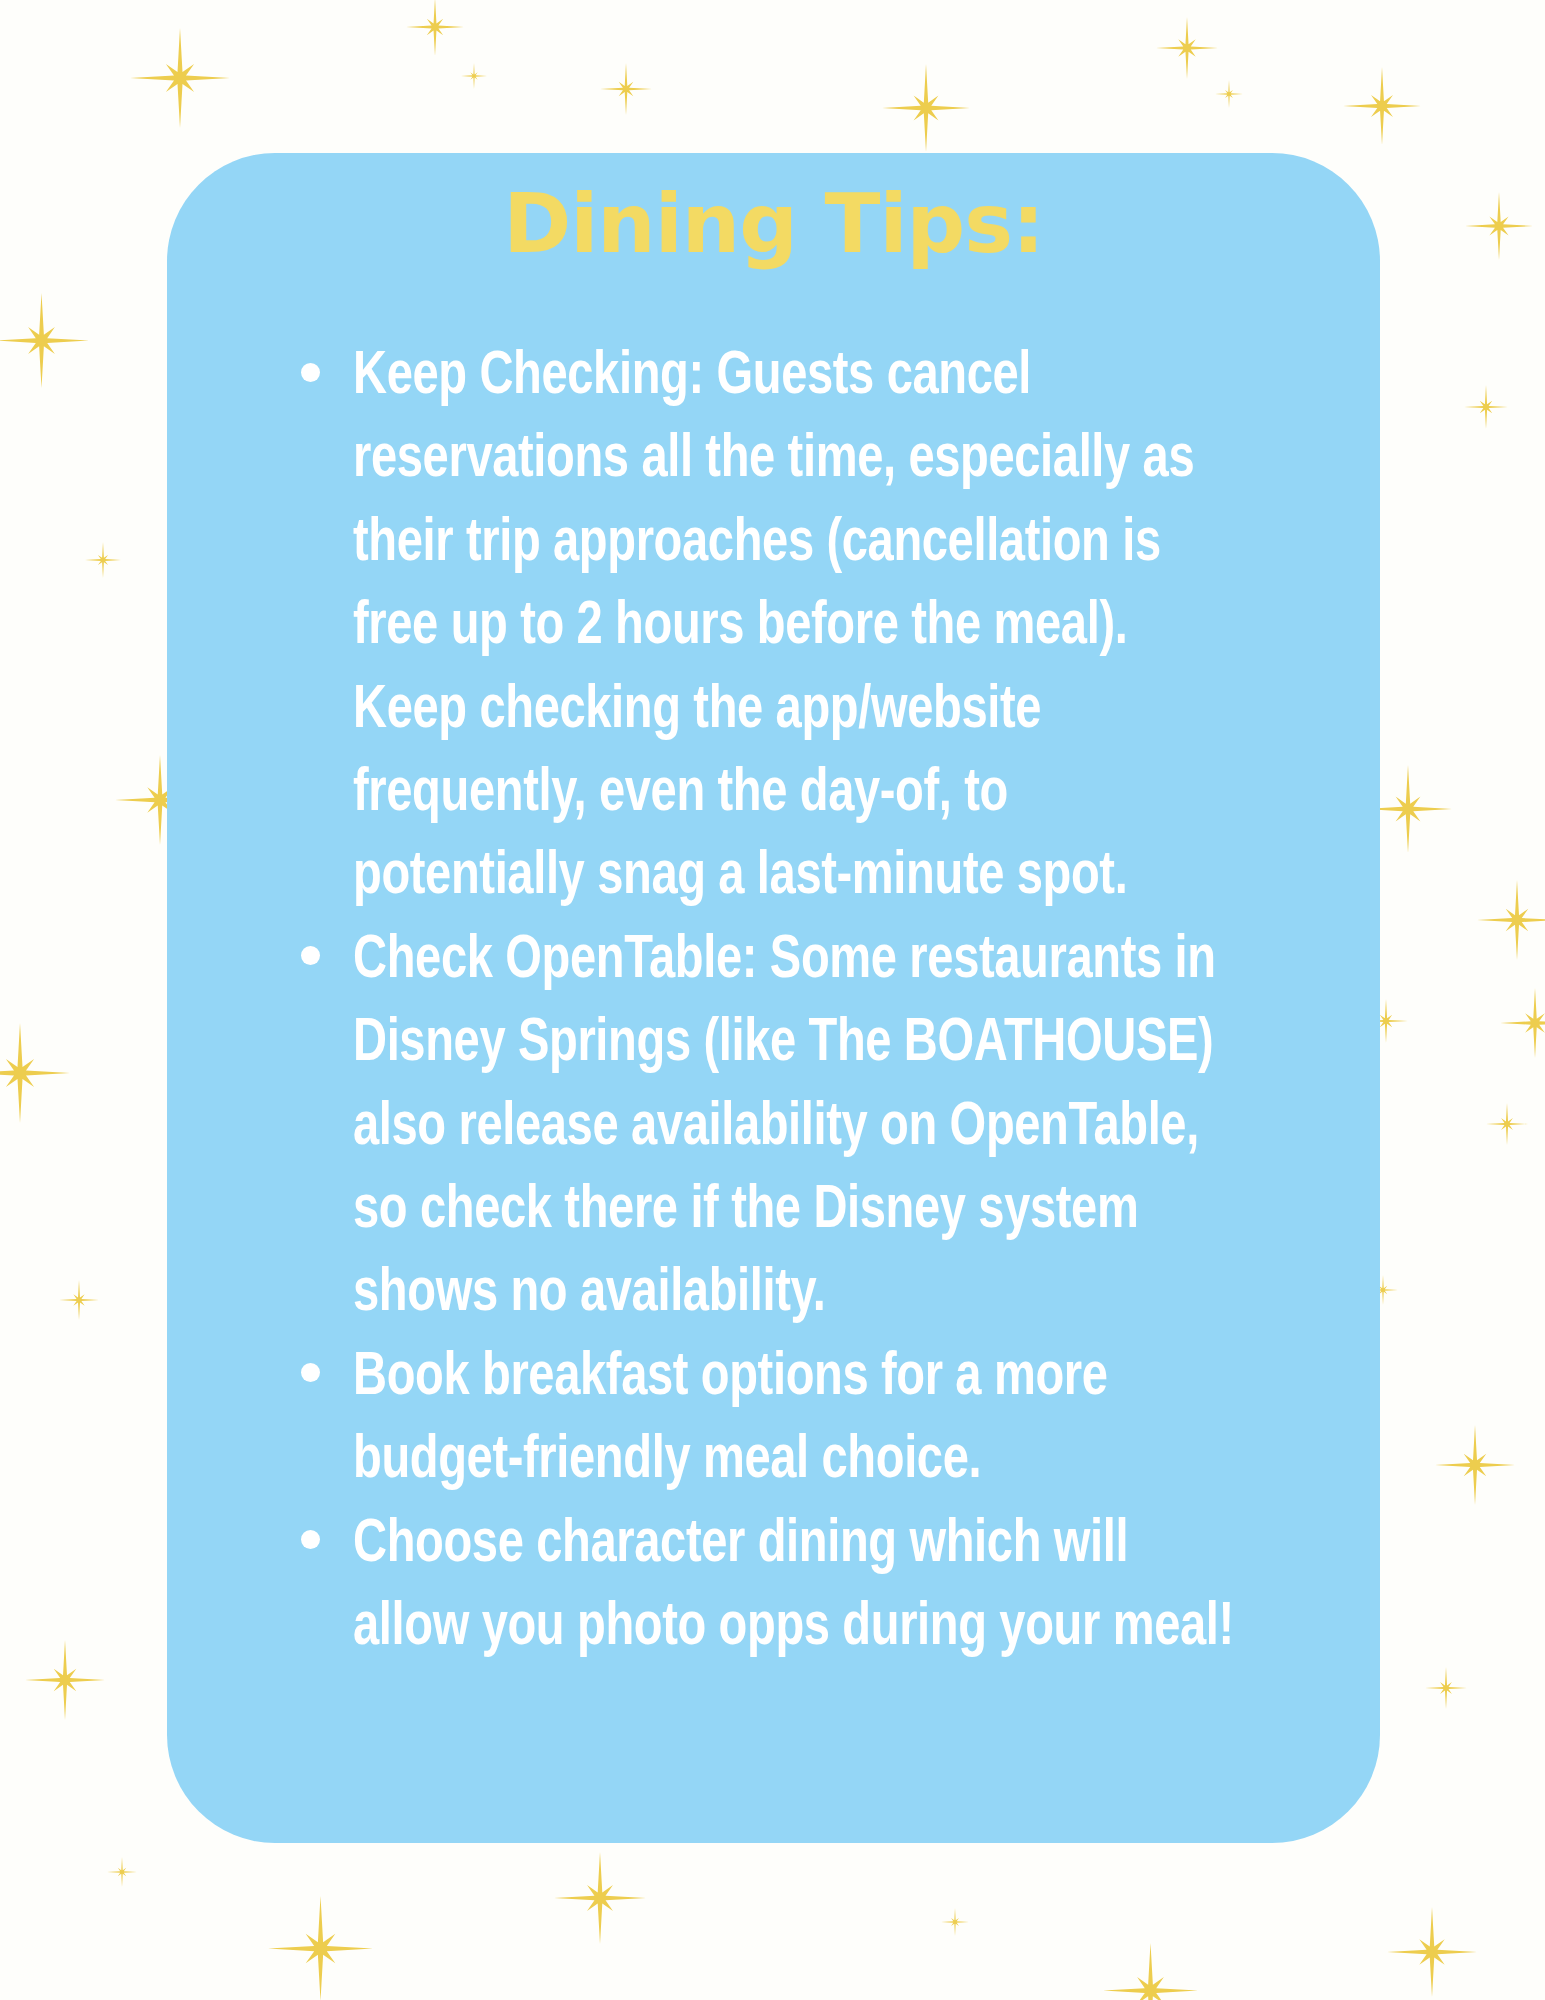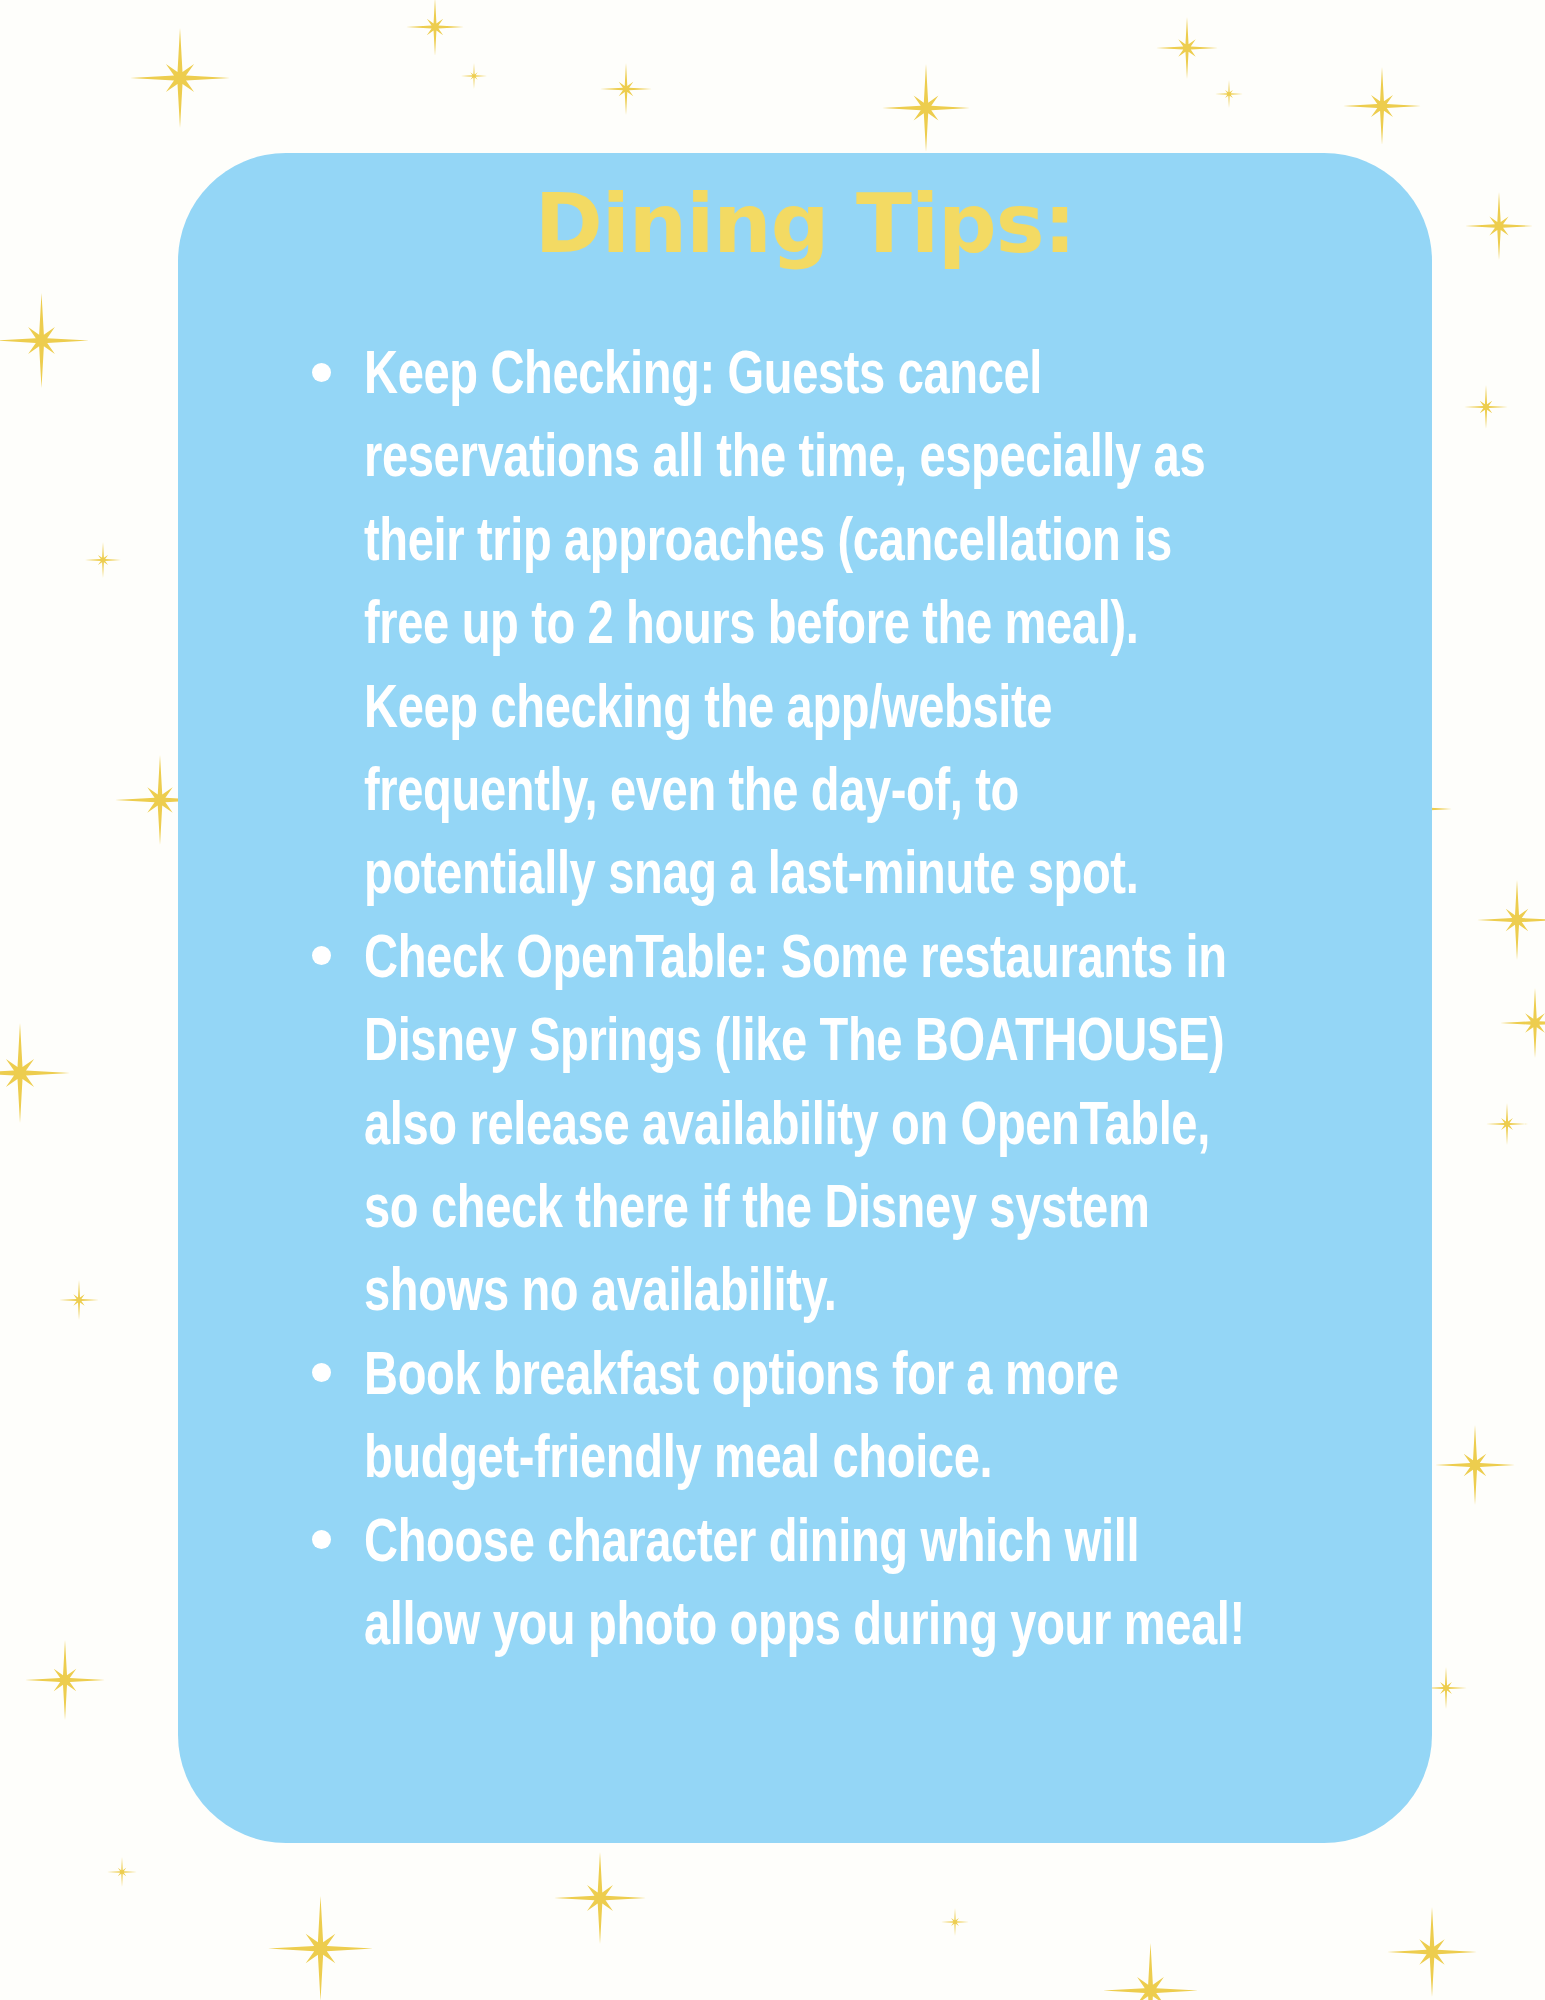--- a/index.html
+++ b/index.html
@@ -1,21 +1,21 @@
 <!DOCTYPE html>
 <html><head>
 <meta charset="utf-8">
 <style>
   html,body{margin:0;padding:0;background:#ffffff;}
   .page{position:relative;width:1545px;height:2000px;overflow:hidden;
         font-family:"Liberation Sans",sans-serif;}
   .stars-layer{position:absolute;inset:0;z-index:0;}
   .star{position:absolute;display:block;}
-  .card{position:absolute;left:178px;top:153px;width:1213px;height:1690px;
-        border-radius:108px;z-index:1;padding-left:41px;}
+  .card{position:absolute;left:167px;top:153px;width:1213px;height:1690px;
+        border-radius:108px;z-index:1;}
   .title{position:absolute;left:0;right:0;top:26px;margin:0;text-align:center;
          font-family:"DejaVu Sans",sans-serif;font-weight:bold;font-size:82px;
          line-height:1.1;letter-spacing:-1px;}
   .tips{position:absolute;inset:0;text-align:right;}
   .tip-line{position:absolute;left:186px;white-space:nowrap;font-weight:bold;
             font-size:62px;line-height:66px;letter-spacing:-0.5px;
             transform:scaleX(0.76);transform-origin:left center;
             font-family:"Liberation Sans",sans-serif;}
   .bullet-dot{position:absolute;left:134px;width:19px;height:19px;border-radius:50%;}
 </style>

